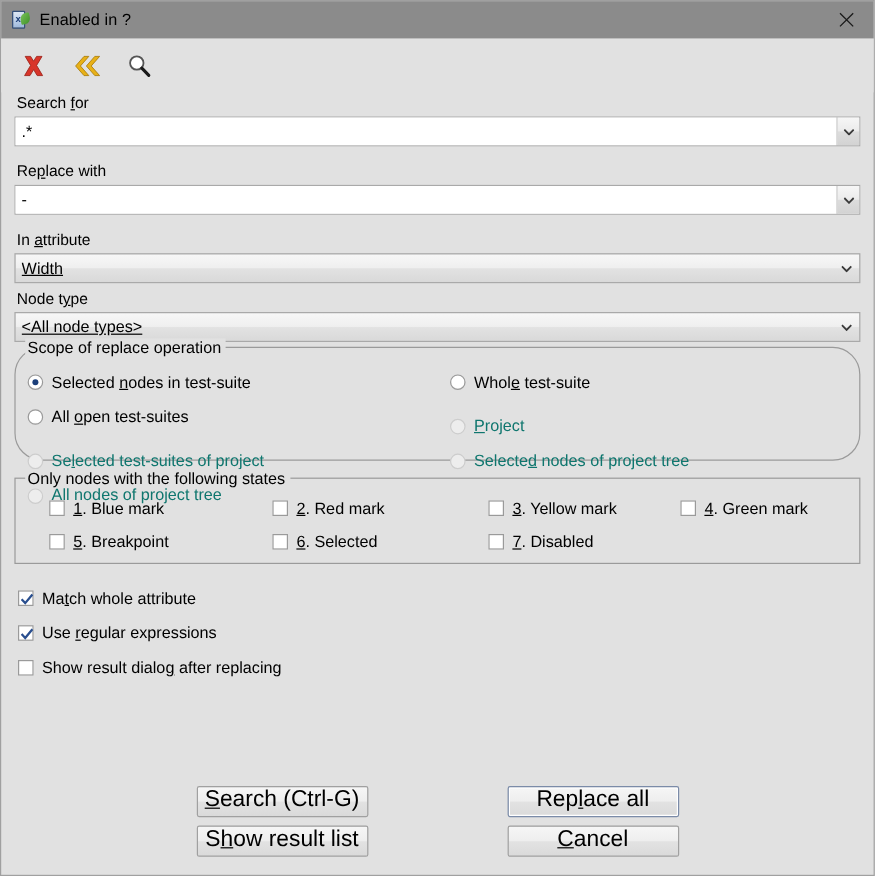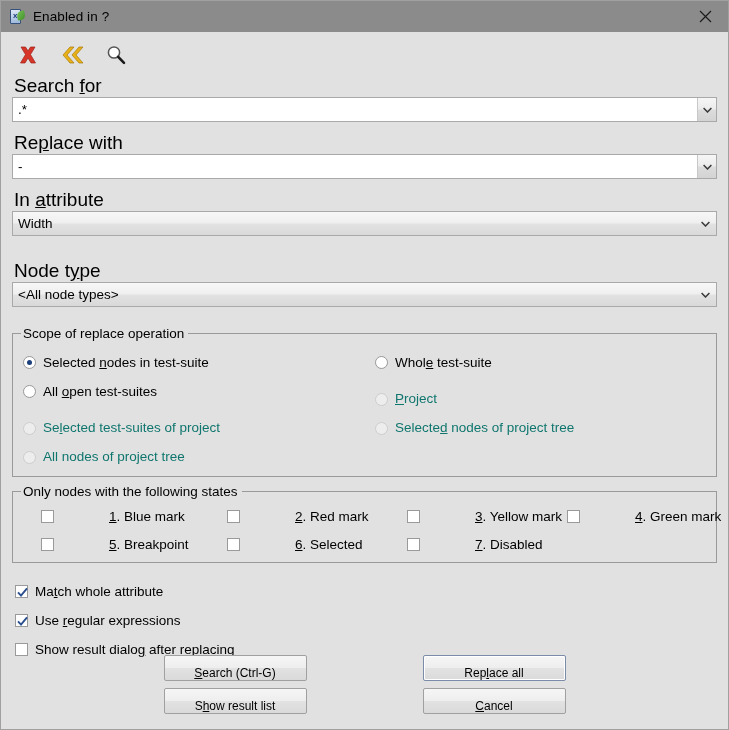--- a/index.html
+++ b/index.html
@@ -82,21 +82,21 @@
   .tool-btn svg { display: block; }
 
   
   .content {
     flex: 1 1 auto;
     padding: 0 11px;
     position: relative;
   }
 
   .field-label {
-    font-size: 19px;
+    font-size: 13px;
     margin: 0 0 3px 2px;
     line-height: 17px;
     white-space: nowrap;
   }
   u { text-decoration: underline; text-underline-offset: 1px; }
 
   
   .combo-edit {
     height: 25px;
     border: 1px solid #a9a9a9;
@@ -118,22 +118,23 @@
     background: linear-gradient(180deg,#f6f6f6 0%,#ebebeb 48%,#dcdcdc 52%,#d3d3d3 100%);
     display: flex; align-items: center; justify-content: center;
   }
   
   .combo-list {
     height: 25px;
     border: 1px solid #a9a9a9;
     background: linear-gradient(180deg,#f7f7f7 0%,#efefef 48%,#e2e2e2 52%,#d9d9d9 100%);
     display: flex; align-items: center;
     padding: 0 6px 0 5px;
-    margin-bottom: 26px;
+    margin-bottom: 4px;
     font-size: 13.5px;
+    text-decoration: underline;
   }
   .combo-list .value { flex: 1 1 auto; white-space: nowrap; overflow: hidden; }
   .chev { width: 9px; height: 6px; display: block; }
 
   
   .groupbox {
     position: relative;
     border: 1px solid #9a9a9a;
     margin-bottom: 14px;
     padding: 14px 10px 9px 10px;
@@ -178,40 +179,40 @@
   
   .cbox {
     width: 13px; height: 13px; flex: 0 0 13px;
     border: 1px solid #9a9a9a;
     background: #ffffff;
     margin-right: 7px;
     position: relative;
   }
   .cbox.checked svg { position: absolute; left: 1px; top: 1px; }
 
-  .states .opt { height: 28px; gap: 48px; }
+  .states .opt { height: 28px; }
 
   
   .options { margin: 6px 0 0 3px; }
   .options .opt { height: 29px; }
 
   
   .buttons {
     position: absolute;
     left: 0; right: 0; bottom: 8px;
     padding: 0 11px;
   }
   .btn-row { display: flex; justify-content: center; gap: 116px; margin-bottom: 7px; }
   .btn {
     width: 143px; height: 26px;
     border: 1px solid #a0a0a0;
     border-radius: 2px;
     background: linear-gradient(180deg,#f6f6f6 0%,#eeeeee 48%,#e2e2e2 52%,#dadada 100%);
-    display: flex; align-items: flex-end; justify-content: center;
-    font-size: 12px;
+    display: flex; align-items: flex-start; justify-content: center;
+    font-size: 19px;
     cursor: default;
     white-space: nowrap;
   }
   .btn.default {
     border: 1px solid #7b8ba8;
     box-shadow: inset 0 0 0 1px #ffffff;
   }
 </style>
 </head>
 <body>
@@ -282,21 +283,21 @@
     </div>
 
     <div class="field-label"><span>Node t</span><u>y</u><span>pe</span></div>
     <div class="combo-list">
       <span class="value">&lt;All node types&gt;</span>
       <svg class="chev" viewBox="0 0 9 6">
           <path d="M0.6 1 L4.5 5 L8.4 1" stroke="#3a3a3a" stroke-width="1.5" fill="none"></path>
         </svg>
     </div>
 
-    <div class="groupbox" style="height:144px;">
+    <div class="groupbox" style="height:95px;border-radius:23px;">
       <div class="legend">Scope of replace operation</div>
       <div class="grid2">
         <div class="opt">
           <span class="radio checked"></span>
           <span><span>Selected </span><u>n</u><span>odes in test-suite</span></span>
         </div>
         <div class="opt">
           <span class="radio"></span>
           <span><span>Whol</span><u>e</u><span> test-suite</span></span>
         </div>

